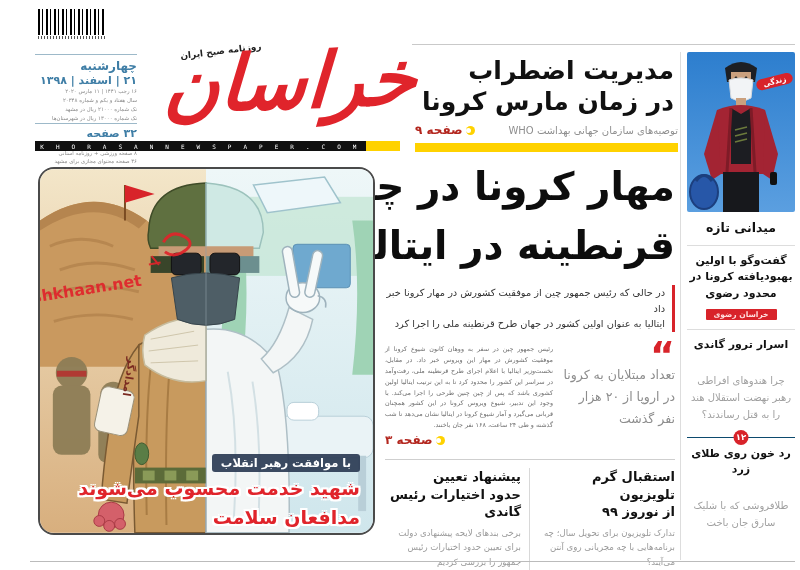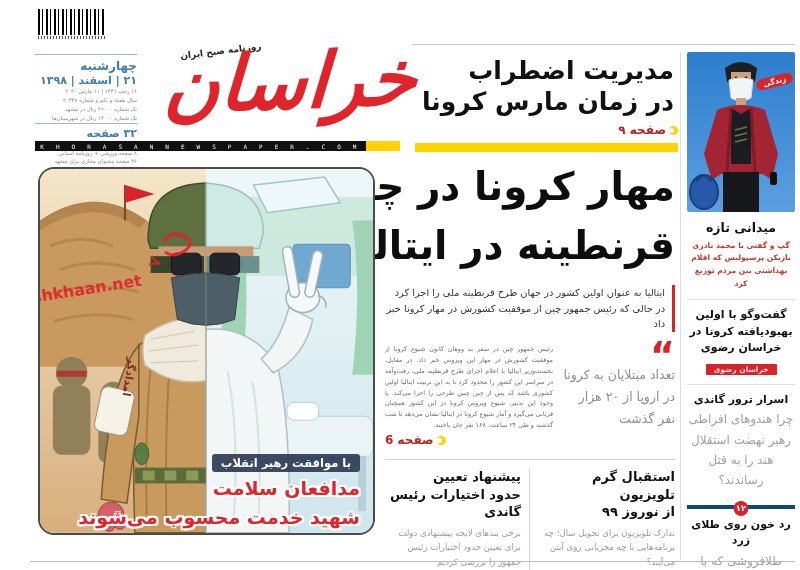--- a/index.html
+++ b/index.html
@@ -69,23 +69,23 @@
   .v-rule{position:absolute;left:680px;top:52px;height:508px;border-left:1px solid #ddd;}
   .sidebar{position:absolute;left:687px;top:52px;width:108px;}
   .photo{position:relative;width:108px;height:160px;overflow:hidden;border-radius:2px;}
   .photo-badge{position:absolute;right:2px;top:24px;background:#d8232a;color:#fff;font-size:7.5px;font-weight:bold;
     padding:1px 7px;border-radius:8px;transform:rotate(-14deg);}
   .s-block{text-align:center;}
   .s-title-lg{font-size:12.5px;font-weight:bold;color:#111;line-height:1.4;margin-top:7px;}
   .s-red{font-size:7.6px;color:#c0392b;line-height:1.7;margin-top:3px;font-weight:bold;}
   .s-div{border-top:1px solid #ddd;margin:8px 0 7px;}
   .s-title{font-size:11px;font-weight:bold;color:#111;line-height:1.5;}
-  .s-gray{font-size:12px;color:#a0a0a0;line-height:1.7;margin-top:1px;}
+  .s-gray{font-size:10px;color:#a0a0a0;line-height:1.7;margin-top:18px;}
   .red-badge{display:inline-block;background:#d8232a;color:#ffdede;font-size:7.5px;font-weight:bold;padding:1px 8px;margin-top:5px;border-radius:1px;}
-  .num-div{border-top:4px solid #0c4a6e;margin:14px 0 8px;position:relative;}
+  .num-div{border-top:1px solid #0c4a6e;margin:14px 0 8px;position:relative;}
   .num-div .num{position:absolute;left:50%;top:-8px;transform:translateX(-50%);background:#d8232a;color:#fff;
     width:15px;height:15px;border-radius:50%;font-size:8.5px;font-weight:bold;display:flex;align-items:center;justify-content:center;}
   .bottom-rule{position:absolute;left:30px;top:561px;width:765px;border-top:1px solid #bbb;}
 </style>
 </head>
 <body>
 
 <div id="page">
 
   <div class="barcode"></div>
@@ -116,47 +116,48 @@
     <span class="site-end"></span>
   </div>
 
   <div class="top-rule"></div>
   <div class="top-story">
     <h2>
       <span>مدیریت اضطراب</span><br>
       <span>در زمان مارس کرونا</span>
     </h2>
     <div class="sub">
+      <span>توصیه‌های سازمان جهانی بهداشت WHO</span>
       <span class="pref">
           <span class="dot"></span>
           <span>صفحه ۹</span>
         </span>
     </div>
   </div>
   <div class="yellow-bar"></div>
 
   <div class="main-col">
     <div class="main-headline">
       <div>مهار کرونا در چین</div>
       <div>قرنطینه در ایتالیا</div>
     </div>
     <div class="deck">
+      <div>در حالی که رئیس جمهور چین از موفقیت کشورش در مهار کرونا خبر داد</div>
       <div>ایتالیا به عنوان اولین کشور در جهان طرح قرنطینه ملی را اجرا کرد</div>
-      <div>در حالی که رئیس جمهور چین از موفقیت کشورش در مهار کرونا خبر داد</div>
     </div>
     <div class="quote-row">
       <div class="quote-box">
         <span class="qmark">“</span>
         <span class="qtext">تعداد مبتلایان به کرونا در اروپا از ۲۰ هزار نفر گذشت</span>
       </div>
       <div class="body-col">
         <p>رئیس جمهور چین در سفر به ووهان کانون شیوع کرونا از موفقیت کشورش در مهار این ویروس خبر داد. در مقابل، نخست‌وزیر ایتالیا با اعلام اجرای طرح قرنطینه ملی، رفت‌وآمد در سراسر این کشور را محدود کرد تا به این ترتیب ایتالیا اولین کشوری باشد که پس از چین چنین طرحی را اجرا می‌کند. با وجود این تدبیر، شیوع ویروس کرونا در این کشور همچنان قربانی می‌گیرد و آمار شیوع کرونا در ایتالیا نشان می‌دهد تا شب گذشته و طی ۲۴ ساعت، ۱۶۸ نفر جان باختند.</p>
         <span class="pref">
             <span class="dot"></span>
-            <span>صفحه 6</span>
+            <span>صفحه ۳</span>
           </span>
       </div>
     </div>
     <div class="mid-rule"></div>
     <div class="bottom-cols">
       <div class="bcol">
         <h3>
           <span>استقبال گرم تلویزیون</span><br>
           <span>از نوروز ۹۹</span>
         </h3>
@@ -262,22 +263,22 @@
 
       <g transform="translate(100,96) rotate(-9)" opacity="0.92">
         <path d="M28,-18 q10,-12 22,-2 q10,8 -2,14 q-12,6 -20,-2" stroke="#e0242b" stroke-width="3" fill="none"></path>
         <path d="M14,-6 l6,10 M10,2 l12,0" stroke="#e0242b" stroke-width="2"></path>
         <text x="0" y="22" font-size="16" font-weight="bold" fill="#e0242b" font-family="DejaVu Sans, sans-serif">pishkhaan.net</text>
       </g>
     </svg>
   </div>
   <div class="illus-caption">
     <span class="kicker">با موافقت رهبر انقلاب</span>
+    <span class="big">شهید خدمت محسوب می‌شوند</span>
     <span class="big">مدافعان سلامت</span>
-    <span class="big">شهید خدمت محسوب می‌شوند</span>
   </div>
   <div class="page5">
     <span class="pref">
         <span class="dot"></span>
         <span>صفحه ۵</span>
       </span>
   </div>
 
   <div class="v-rule"></div>
   <div class="sidebar">
@@ -307,27 +308,26 @@
         <path d="M9,129 q8,-11 16,0" stroke="#1c3f7e" stroke-width="3" fill="none"></path>
         <rect x="83" y="120" width="7" height="13" rx="2" fill="#111"></rect>
       </svg>
       <span class="photo-badge">زندگی</span>
     </div>
 
     <div class="s-block">
       <div class="s-title-lg">
         <span>میدانی تازه</span><br>
       </div>
-      <div class="s-red">گپ و گفتی با محمد نادری بازیکن پرسپولیس که اقلام بهداشتی بین مردم توزیع کرد</div>
     </div>
 
     <div class="s-div"></div>
 
     <div class="s-block">
-      <div class="s-title">گفت‌وگو با اولین بهبودیافته کرونا در خراسان رضوی</div>
+      <div class="s-title">گفت‌وگو با اولین بهبودیافته کرونا در محدود رضوی</div>
       <span class="red-badge">خراسان رضوی</span>
     </div>
 
     <div class="s-div"></div>
 
     <div class="s-block">
       <div class="s-title">اسرار ترور گاندی</div>
       <div class="s-gray">چرا هندوهای افراطی رهبر نهضت استقلال هند را به قتل رساندند؟</div>
     </div>
     <div class="num-div">

